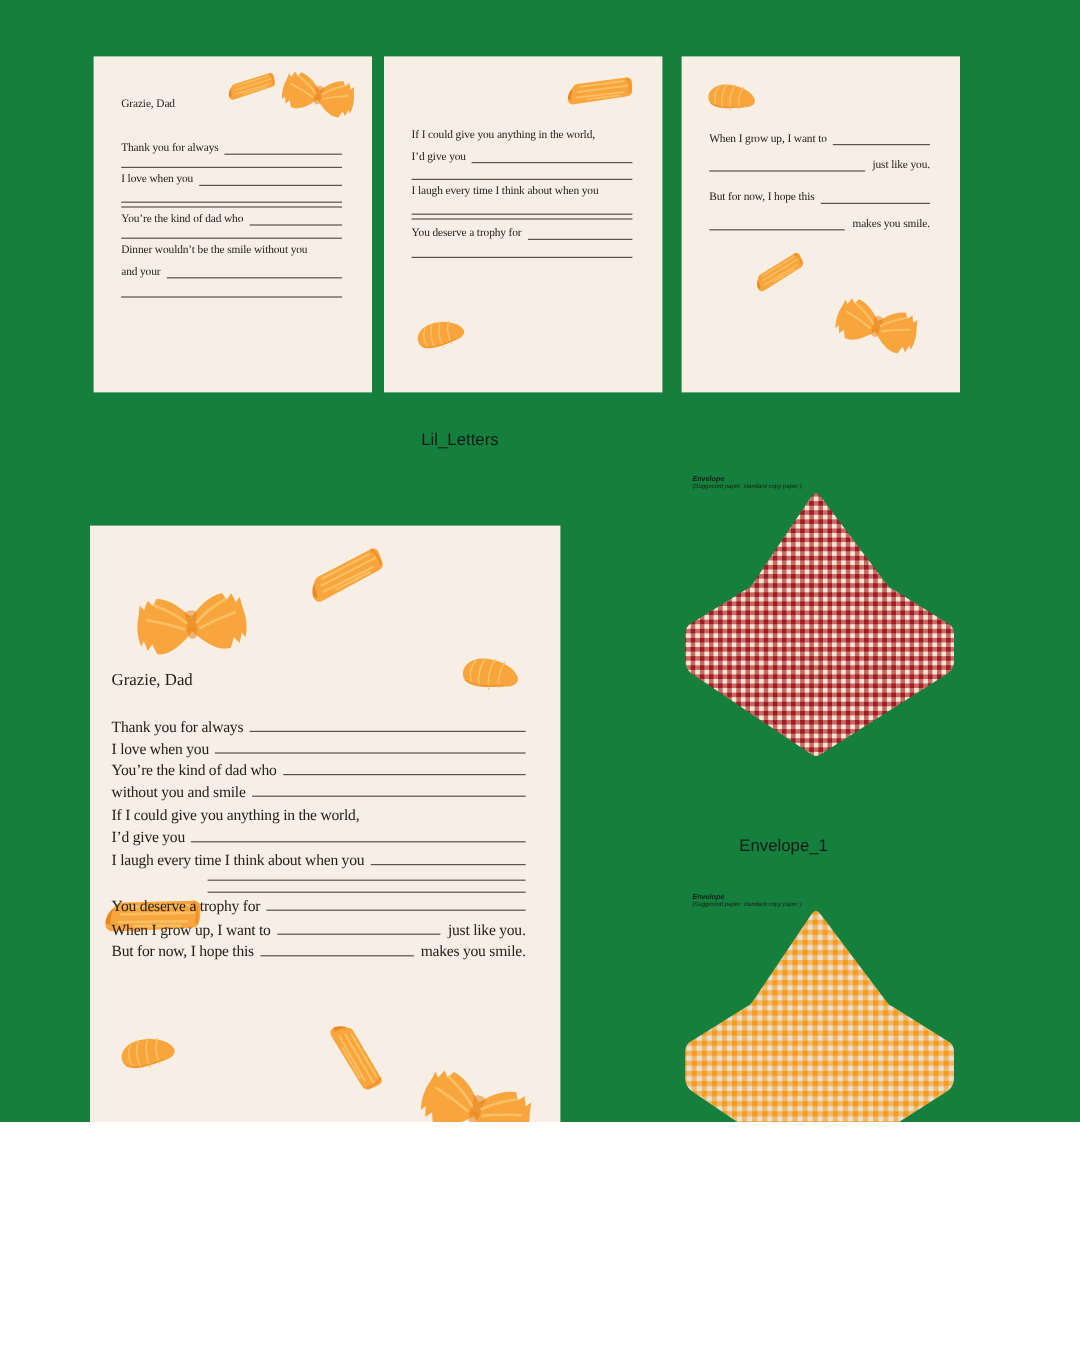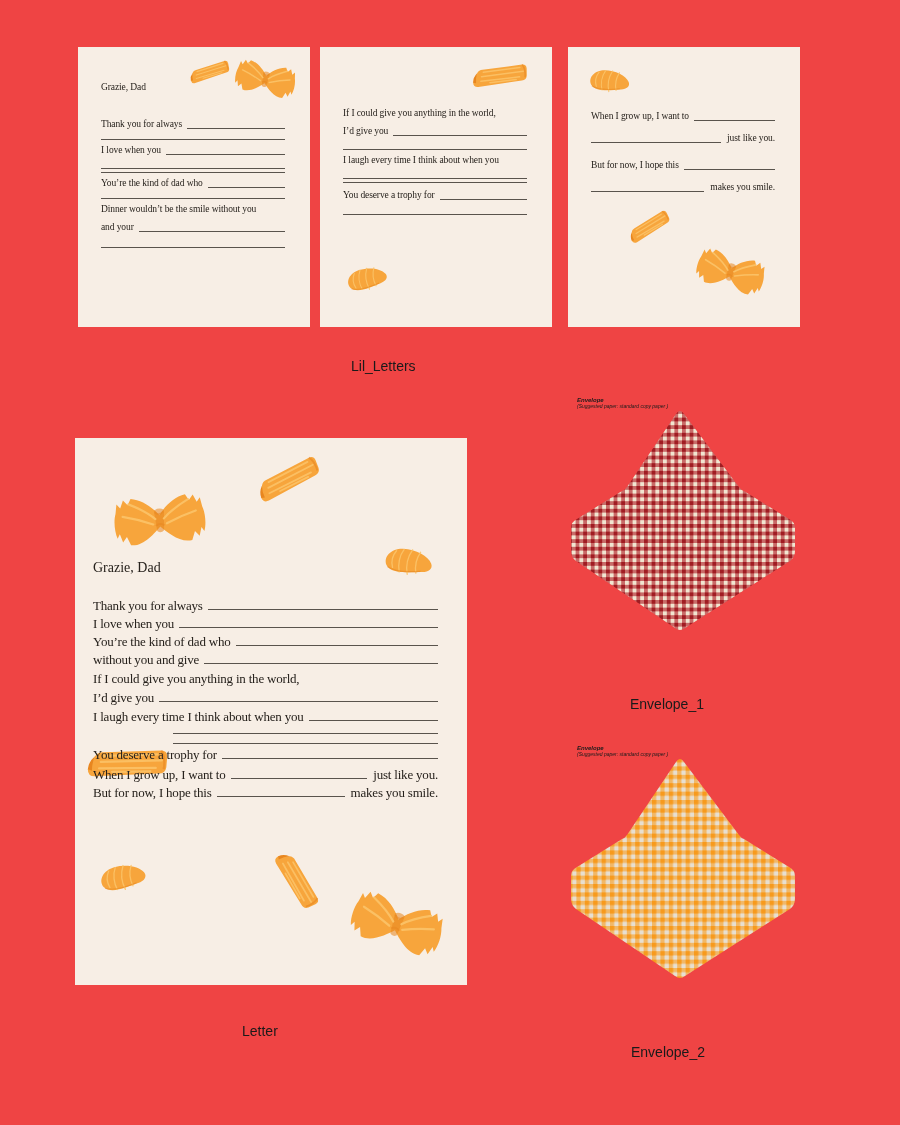--- a/index.html
+++ b/index.html
@@ -1,16 +1,16 @@
 <!DOCTYPE html>
 <html><head>
 <meta charset="utf-8">
 <style>
   html,body{margin:0;padding:0;background:#ffffff;}
-  #canvas{position:relative;width:900px;height:1125px;background:#ef4444;overflow:hidden;
+  #canvas{position:relative;width:900px;height:935px;background:#15803d;overflow:hidden;
           font-family:"Liberation Serif", serif;color:#26211c;}
 
   
   .mini-card{position:absolute;top:47px;width:232px;height:280px;background:#F7EEE5;overflow:hidden;}
   #card1{left:78px;} #card2{left:320px;} #card3{left:568px;}
   .card-text{position:absolute;left:0;right:0;top:0;z-index:2;padding-left:23px;padding-right:25px;}
   #card1 .card-text{padding-top:33px;}
   #card2 .card-text{padding-top:59px;}
   #card3 .card-text{padding-top:62px;}
   .mini-card .line{font-size:9.5px;line-height:15px;letter-spacing:-0.1px;}
@@ -28,21 +28,21 @@
   #big-letter .line{font-size:13px;line-height:15px;letter-spacing:-0.2px;}
 
   
   .pasta{position:absolute;z-index:1;pointer-events:none;}
 
   
   .section-label{position:absolute;font-family:"Liberation Sans", sans-serif;
                  font-size:14px;color:#1a1a1a;white-space:nowrap;}
   #label-lil{left:351px;top:358px;}
   #label-letter{left:242px;top:1023px;}
-  #label-env1{left:630px;top:696px;}
+  #label-env1{left:616px;top:696px;}
   #label-env2{left:631px;top:1044px;}
 
   
   .env-header{position:absolute;font-family:"Liberation Sans", sans-serif;color:#1c1c1c;z-index:2;}
   #env1-header{left:577px;top:397px;} #env2-header{left:577px;top:745px;}
   .env-title{font-size:6px;font-weight:bold;font-style:italic;line-height:6px;}
   .env-sub{font-size:5px;font-style:italic;line-height:6px;}
   .envelope-svg{position:absolute;width:230px;height:224px;}
   #env1-svg{left:568px;top:409px;} #env2-svg{left:568px;top:757px;}
 
@@ -223,21 +223,21 @@
           </div>
           <div class="line" style="margin-top: 3px;">
             <span class="pre">I love when you</span>
             <span class="blank"></span>
           </div>
           <div class="line" style="margin-top: 3px;">
             <span class="pre">You’re the kind of dad who</span>
             <span class="blank"></span>
           </div>
           <div class="line" style="margin-top: 3px;">
-            <span class="pre">without you and give</span>
+            <span class="pre">without you and smile</span>
             <span class="blank"></span>
           </div>
           <div class="line" style="margin-top: 4px;">
             <span class="pre">If I could give you anything in the world,</span>
           </div>
           <div class="line" style="margin-top: 4px;">
             <span class="pre">I’d give you</span>
             <span class="blank"></span>
           </div>
           <div class="line" style="margin-top: 4px;">

